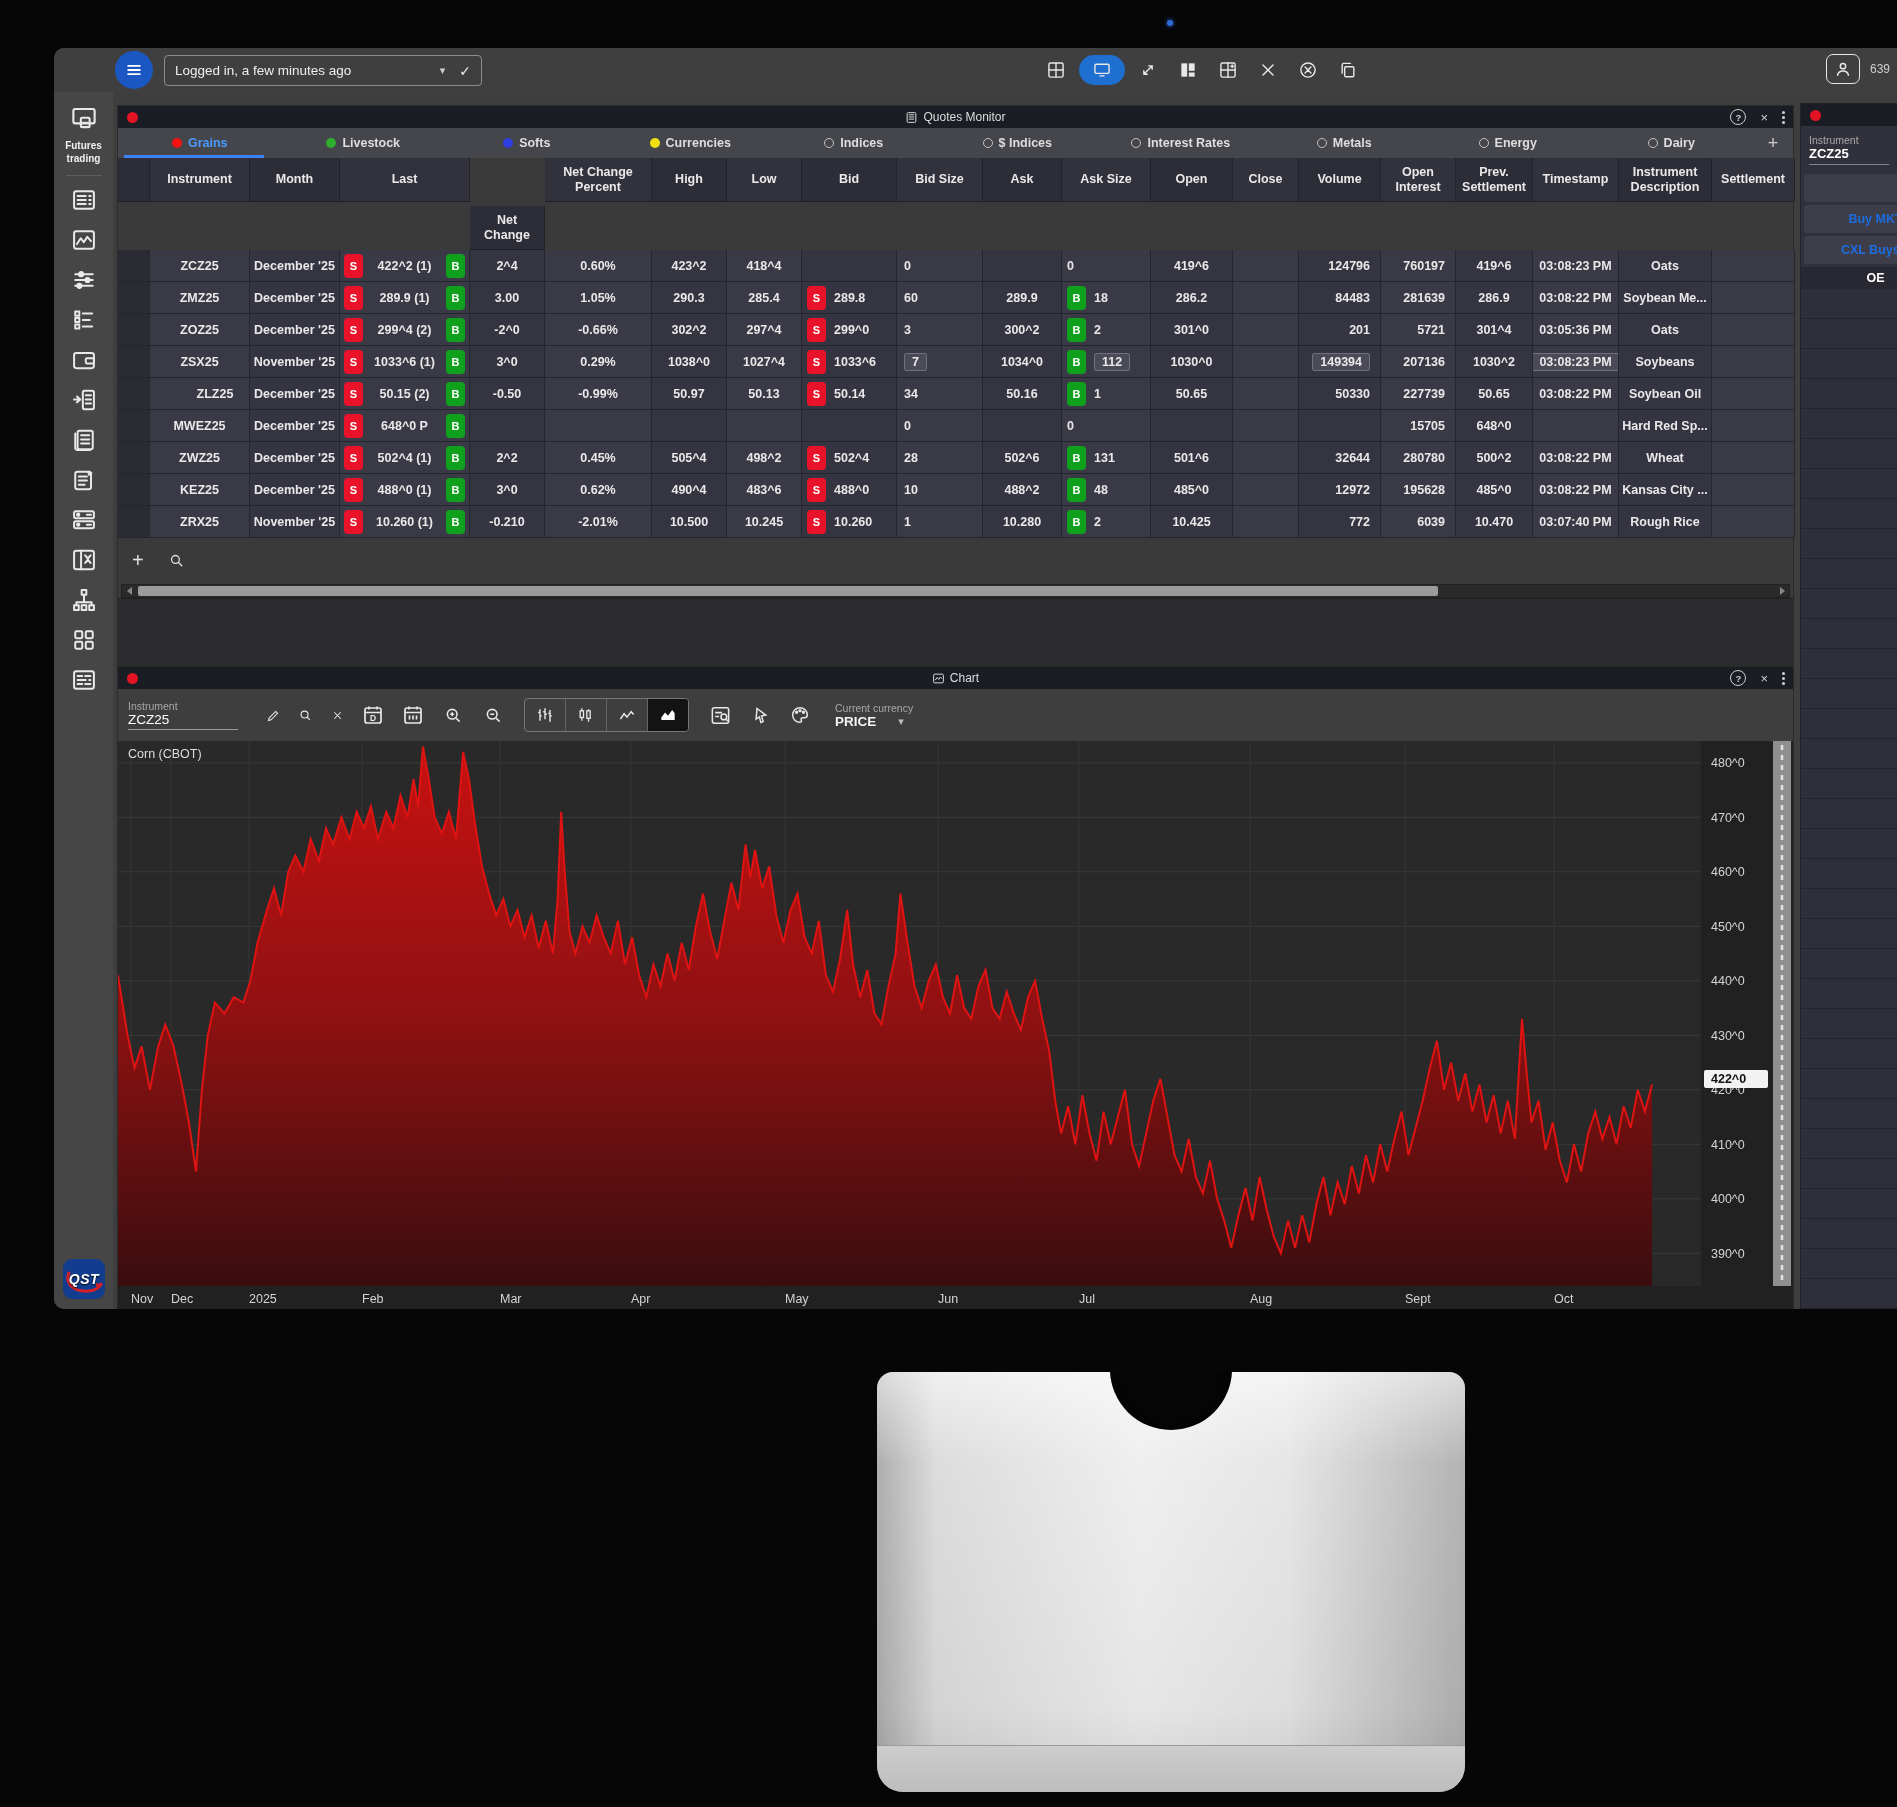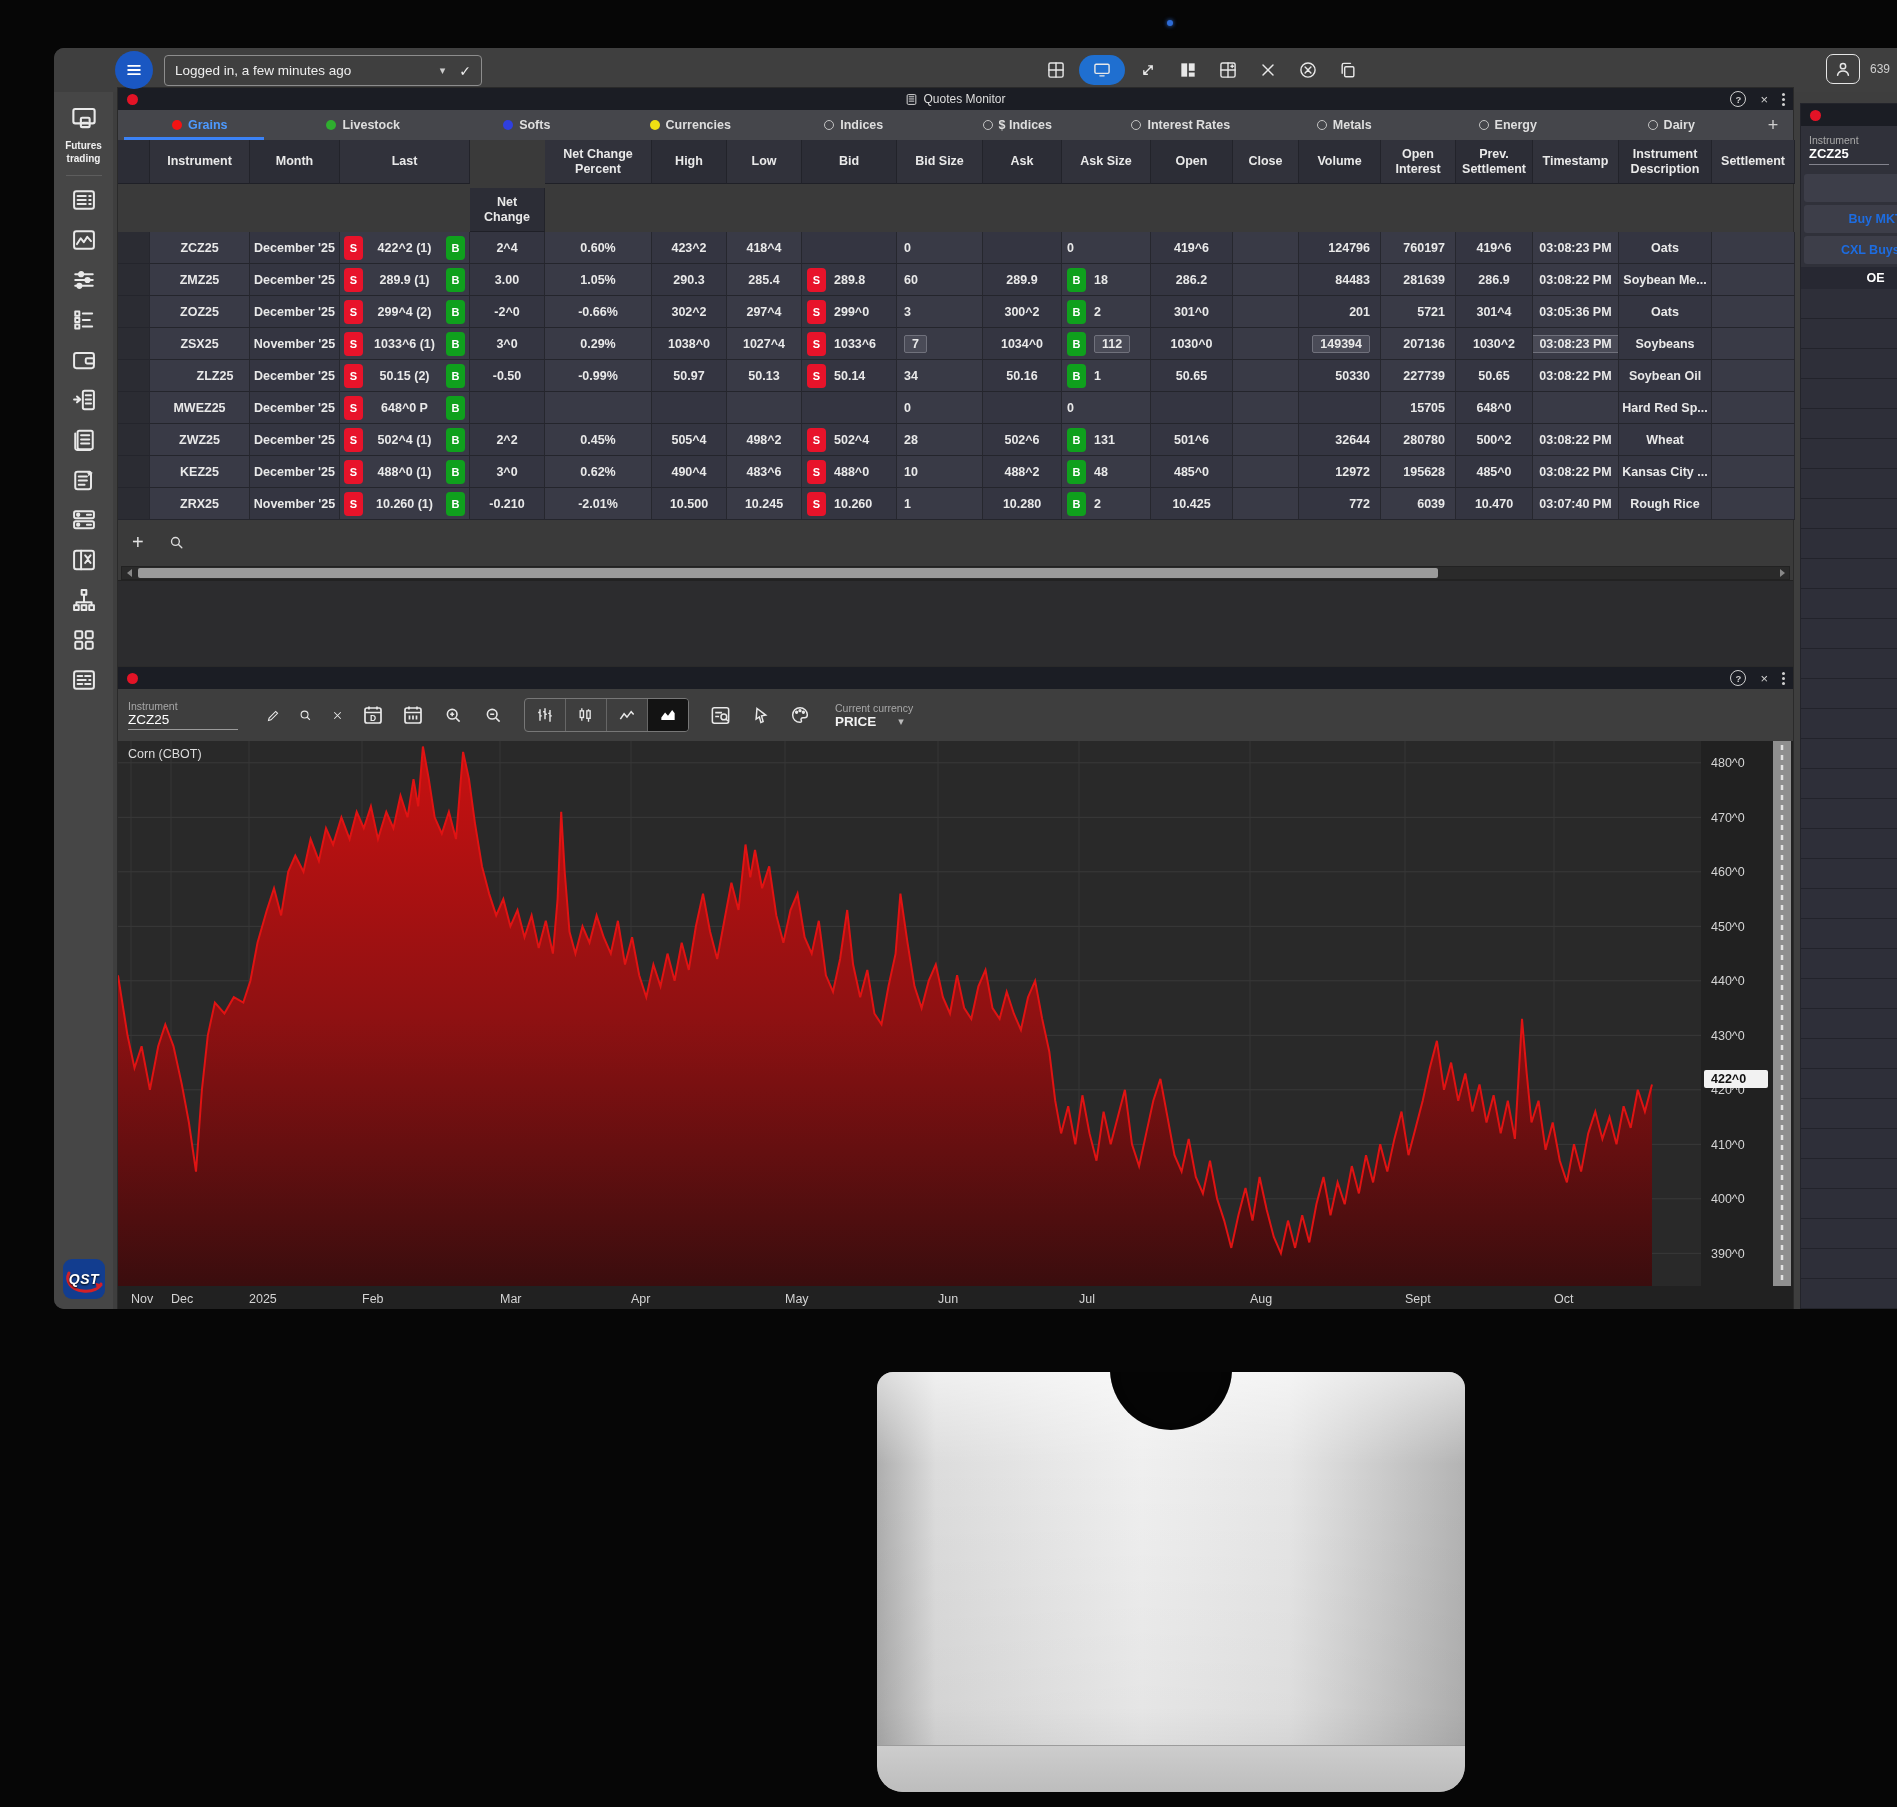--- a/index.html
+++ b/index.html
@@ -30,21 +30,21 @@
   .qst-logo svg{position:absolute;left:0;top:0;}
   .qst-logo span{position:relative;z-index:2;text-shadow:0 1px 2px #000;}
   
   .panel-titlebar{height:22px;background:#1b1d24;display:flex;align-items:center;position:relative;color:#e6e6e6;}
   .rec-dot{width:11px;height:11px;border-radius:50%;background:#e31326;margin-left:9px;}
   .pt-center{position:absolute;left:0;right:0;display:flex;align-items:center;justify-content:center;gap:5px;font-size:12px;color:#ddd;}
   .pt-controls{position:absolute;right:8px;display:flex;align-items:center;gap:14px;color:#cfcfcf;}
   .help-circ{width:14px;height:14px;border:1.3px solid #cfcfcf;border-radius:50%;font-size:9.5px;font-weight:700;display:flex;align-items:center;justify-content:center;cursor:pointer;}
   .x-btn{font-size:13px;cursor:pointer;}
   .vdots{width:3px;height:3px;border-radius:50%;background:#cfcfcf;box-shadow:0 -5px 0 #cfcfcf,0 5px 0 #cfcfcf;cursor:pointer;}
-  .quotes-window{position:absolute;left:63px;top:39px;width:1677px;height:588px;background:#3a3a3a;border:1px solid #2a2a2a;box-sizing:border-box;}
+  .quotes-window{position:absolute;left:63px;top:57px;width:1677px;height:588px;background:#3a3a3a;border:1px solid #2a2a2a;box-sizing:border-box;}
   
   .tabs{height:30px;background:#45464b;display:flex;align-items:stretch;}
   .tab{flex:1;display:flex;align-items:center;justify-content:center;gap:6px;font-size:12.5px;font-weight:700;color:#dedede;cursor:pointer;position:relative;}
   .tab .dot{width:10px;height:10px;border-radius:50%;}
   .tab .dot.hollow{background:transparent;border:1.5px solid #c3c3c3;box-sizing:border-box;}
   .tab.active{color:#4d9aff;}
   .tab.active::after{content:"";position:absolute;left:6px;right:18px;bottom:0;height:3px;background:#3b82f6;}
   .tab-add{width:40px;display:flex;align-items:center;justify-content:center;color:#cfcfcf;font-size:18px;cursor:pointer;}
   
   .qtable{font-size:12.5px;font-weight:700;color:#e9e9e9;}
@@ -962,20 +962,29 @@
         <span class="hs-arrow r">
             <span class="tri-r"></span>
           </span>
       </div>
       <div class="panel-empty"></div>
     </div>
 
     <div class="chart-window">
       <div class="panel-titlebar">
         <div class="rec-dot"></div>
+        <div class="pt-center">
+          <span style="display:flex">
+            <svg width="13" height="13" viewBox="0 0 24 24" stroke="#ddd" stroke-width="1.8" fill="none">
+                <rect x="3" y="4" width="18" height="16" rx="2"></rect>
+                <path d="M6 15l3.5-5 3 3.6 3-4.4 2.5 3"></path>
+              </svg>
+          </span>
+          <span>Chart</span>
+        </div>
         <div class="pt-controls">
           <span class="help-circ">?</span>
           <span class="x-btn">×</span>
           <span class="vdots"></span>
         </div>
       </div>
       <div class="chart-toolbar">
         <div class="instr-block">
           <span class="mini-lbl">Instrument</span>
           <span class="instr-val">ZCZ25</span>

